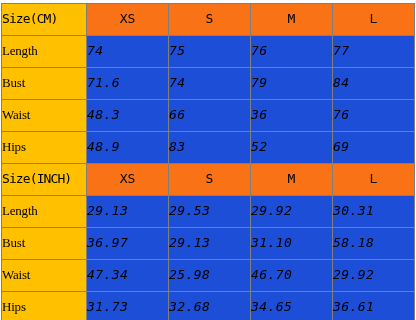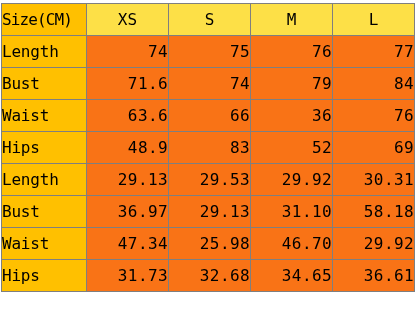--- a/index.html
+++ b/index.html
@@ -23,53 +23,55 @@
   table.size-chart {
     width: 414px;
     border-collapse: collapse;
     table-layout: fixed;
     background: #ffffff;
   }
   table.size-chart td {
     border: 1px solid #7f7f7f;
     height: 31px;
     padding: 0;
-    font-size: 16px;
+    font-size: 13px;
     line-height: 1.1;
     color: #000000;
     white-space: nowrap;
     overflow: hidden;
   }
   
   col.c-label { width: 85px; }
   col.c-size  { width: 82px; }
 
   td.label-cell {
     background: #FFC000;
     text-align: left;
     padding-left: 5px;
     letter-spacing: -0.2px;
+    font-family: Liberation Serif, serif;
   }
   td.header-label {
     background: #FFC000;
     text-align: left;
     padding-left: 4px;
     letter-spacing: -0.9px;
     font-size: 12.5px;
   }
   td.header-size {
-    background: #fde047;
+    background: #f97316;
     text-align: center;
     font-size: 12px;
   }
   td.value-cell {
-    background: #f97316;
-    text-align: right;
+    background: #1d4ed8;
+    text-align: left;
     font-size: 12.5px;
     letter-spacing: 0.4px;
+    font-style: italic;
   }
 </style>
 </head>
 <body>
 
 <div id="size-chart-wrap">
   <table class="size-chart">
     <colgroup>
       <col class="c-label">
       <col class="c-size">
@@ -98,34 +100,41 @@
       <tr>
         <td class="label-cell">Bust</td>
         <td class="value-cell">71.6</td>
         <td class="value-cell">74</td>
         <td class="value-cell">79</td>
         <td class="value-cell">84</td>
       </tr>
 
       <tr>
         <td class="label-cell">Waist</td>
-        <td class="value-cell">63.6</td>
+        <td class="value-cell">48.3</td>
         <td class="value-cell">66</td>
         <td class="value-cell">36</td>
         <td class="value-cell">76</td>
       </tr>
 
       <tr>
         <td class="label-cell">Hips</td>
         <td class="value-cell">48.9</td>
         <td class="value-cell">83</td>
         <td class="value-cell">52</td>
         <td class="value-cell">69</td>
       </tr>
 
+      <tr>
+        <td class="header-label">Size(INCH)</td>
+        <td class="header-size">XS</td>
+        <td class="header-size">S</td>
+        <td class="header-size">M</td>
+        <td class="header-size">L</td>
+      </tr>
 
       <tr>
         <td class="label-cell">Length</td>
         <td class="value-cell">29.13</td>
         <td class="value-cell">29.53</td>
         <td class="value-cell">29.92</td>
         <td class="value-cell">30.31</td>
       </tr>
 
       <tr>

